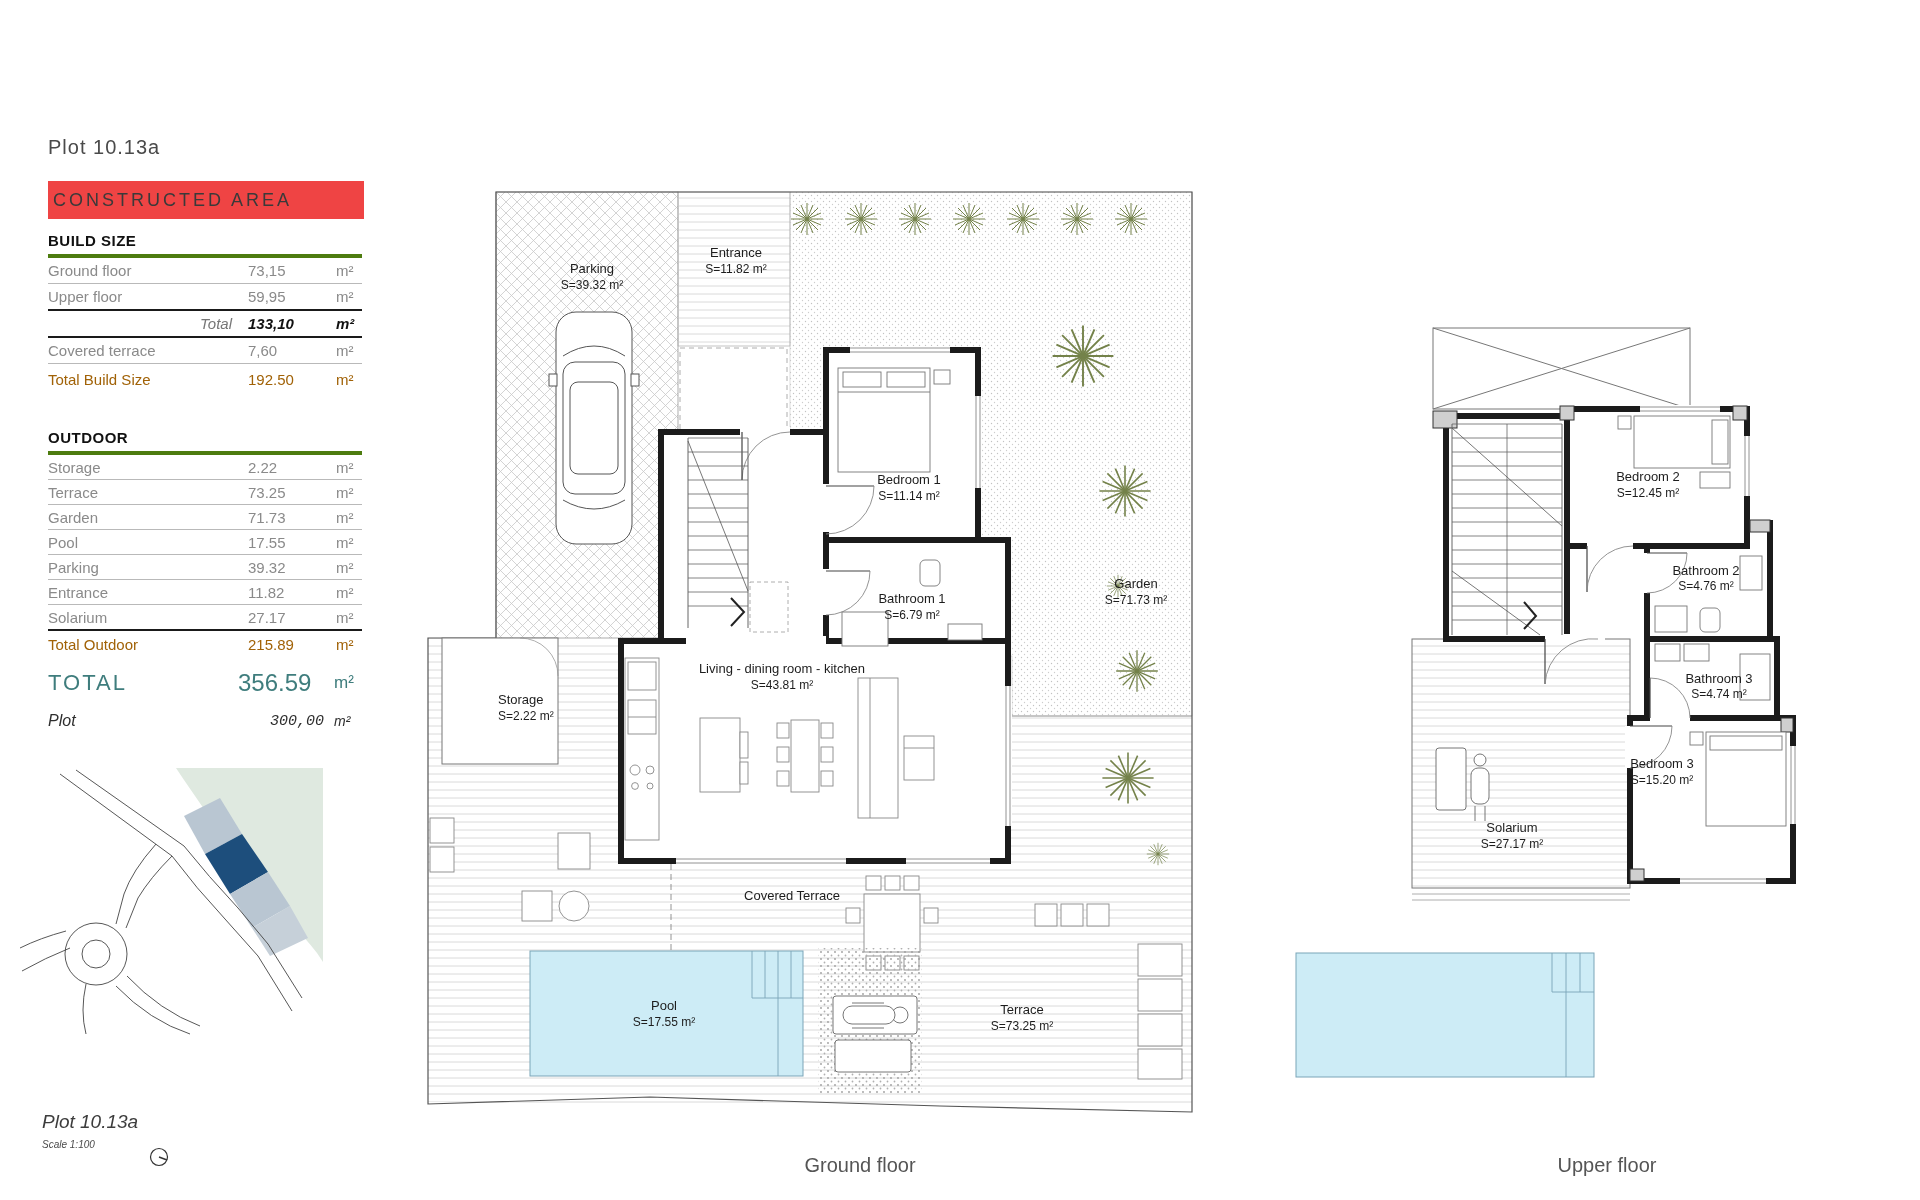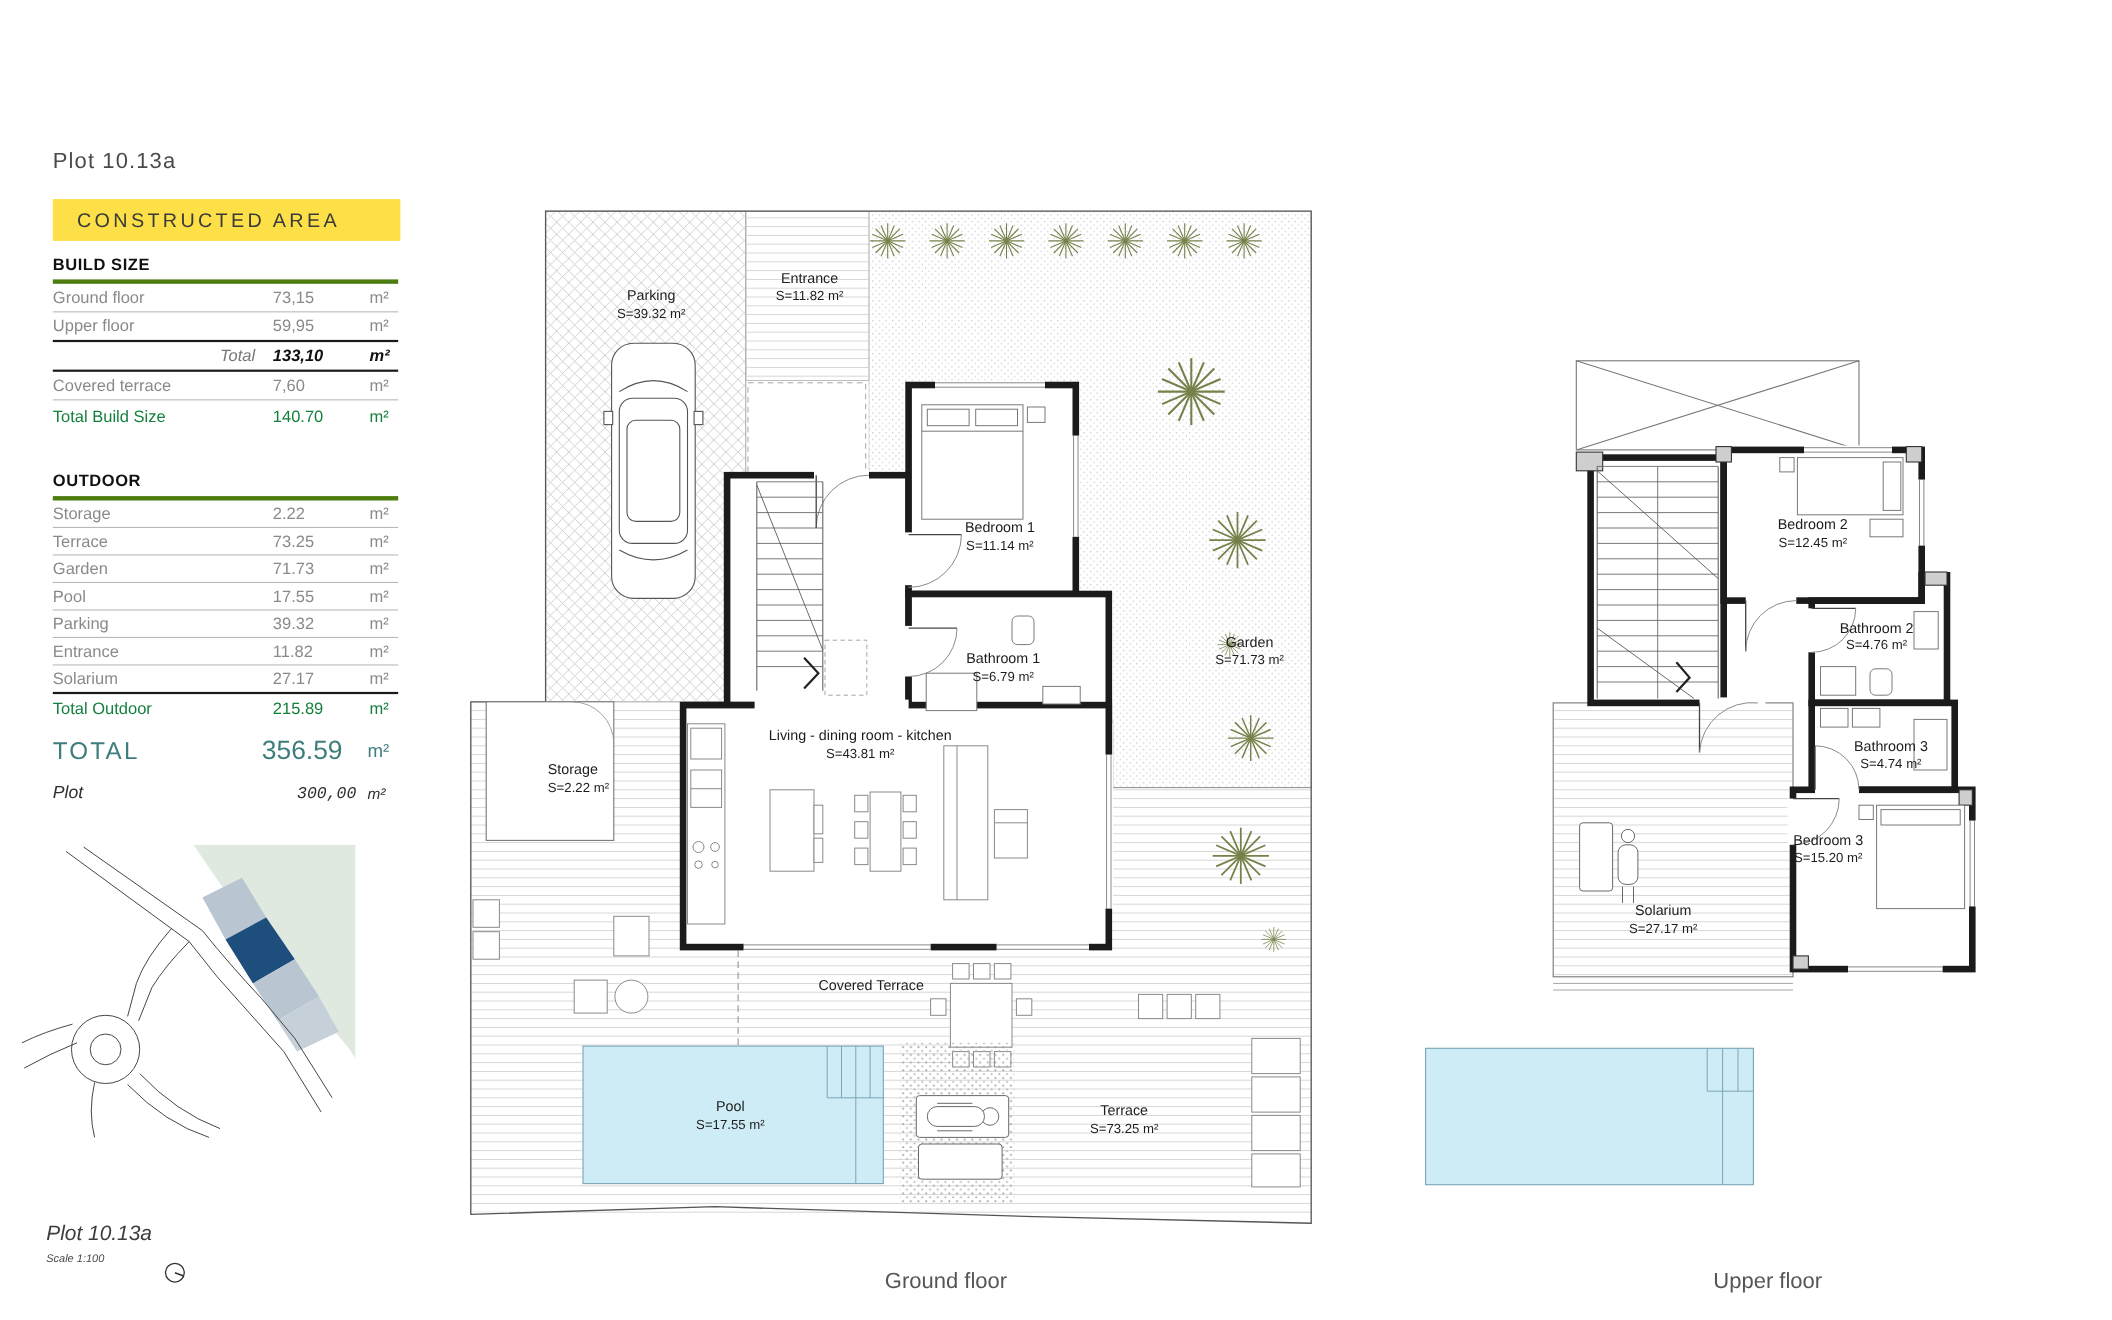--- a/index.html
+++ b/index.html
@@ -1,32 +1,32 @@
 <!DOCTYPE html>
 <html style="--accent_teal: #3f7d7d; --pool_blue: #cdecf6; --map_green: #dfe9e0; --map_plot_light: #b9c6d2; --map_plot_selected: #1d4e7c; --plant_green: #74824a;"><head>
 <meta charset="utf-8">
 <style>
   html,body{margin:0;padding:0;background:#fff;}
   .sheet{position:relative;width:1920px;height:1200px;background:#fff;overflow:hidden;
          font-family:"Liberation Sans",sans-serif;color:#222;margin-top:26px;}
   
   .plot-title{position:absolute;left:48px;top:110px;font-size:20px;letter-spacing:1px;color:#4a4a4a;}
-  .section-bar{position:absolute;left:48px;top:155px;width:316px;height:38px;background:#fde047;
-               font-size:18px;letter-spacing:3px;color:#3a3a3a;line-height:38px;padding-left:22px;box-sizing:border-box;}
+  .section-bar{position:absolute;left:48px;top:155px;width:316px;height:38px;background:#ef4444;
+               font-size:18px;letter-spacing:3px;color:#3a3a3a;line-height:38px;padding-left:5px;box-sizing:border-box;}
   .tblock{position:absolute;left:48px;width:314px;}
   .t-head{font-size:15px;font-weight:bold;color:#111;border-bottom:4px solid #4d7c0f;height:22px;letter-spacing:.5px;}
   .t-row{display:grid;grid-template-columns:1fr 76px 38px;align-items:center;height:25px;
          font-size:15px;color:#8a8a8a;border-bottom:1px solid #b9b9b9;}
   .t-row .val{text-align:left;}
   .t-row .unit{padding-left:12px;}
   .t-row.strong-line{border-bottom:2px solid #1a1a1a;}
   .t-row.total-line{border-bottom:2px solid #1a1a1a;}
   .t-row.total-line .lbl{text-align:right;padding-right:16px;font-style:italic;color:#777;}
   .t-row.total-line .val,.t-row.total-line .unit{font-weight:bold;font-style:italic;color:#111;}
-  .t-row.black{color:#15803d;border-bottom:none;height:30px;}
+  .t-row.black{color:#a16207;border-bottom:none;height:30px;}
   .grand{position:absolute;left:48px;top:643px;width:314px;display:grid;grid-template-columns:1fr 86px 38px;align-items:center;}
   .grand .lbl{font-size:22px;letter-spacing:2px;color:var(--accent_teal,#3f7d7d);}
   .grand .val{font-size:24px;text-align:left;color:var(--accent_teal,#3f7d7d);}
   .grand .unit{font-size:17px;padding-left:10px;color:var(--accent_teal,#3f7d7d);}
   .plotrow{position:absolute;left:48px;top:686px;width:314px;display:grid;grid-template-columns:1fr 86px 38px;
            align-items:center;font-style:italic;color:#2e2e2e;}
   .plotrow .lbl{font-size:16px;}
   .plotrow .val{font-size:15px;text-align:right;font-family:Liberation Mono, monospace;}
   .plotrow .unit{font-size:14px;padding-left:10px;}
   
@@ -64,21 +64,21 @@
       <span class="val">133,10</span>
       <span class="unit">m²</span>
     </div>
     <div class="t-row">
       <span class="lbl">Covered terrace</span>
       <span class="val">7,60</span>
       <span class="unit">m²</span>
     </div>
     <div class="t-row black">
       <span class="lbl">Total Build Size</span>
-      <span class="val">140.70</span>
+      <span class="val">192.50</span>
       <span class="unit">m²</span>
     </div>
   </div>
 
   <div class="tblock" style="top:403px">
     <div class="t-head">OUTDOOR</div>
     <div class="t-row" style="height:24px">
       <span class="lbl">Storage</span>
       <span class="val">2.22</span>
       <span class="unit">m²</span>

